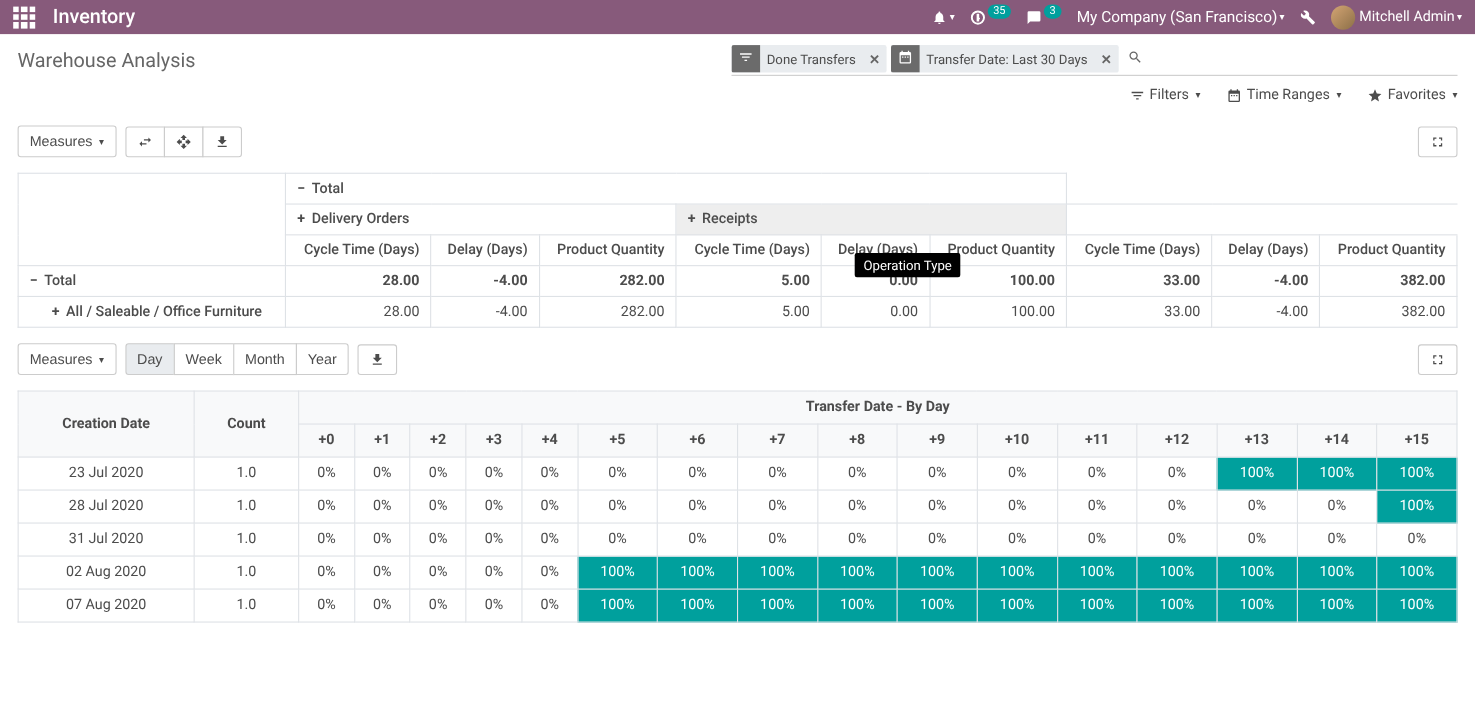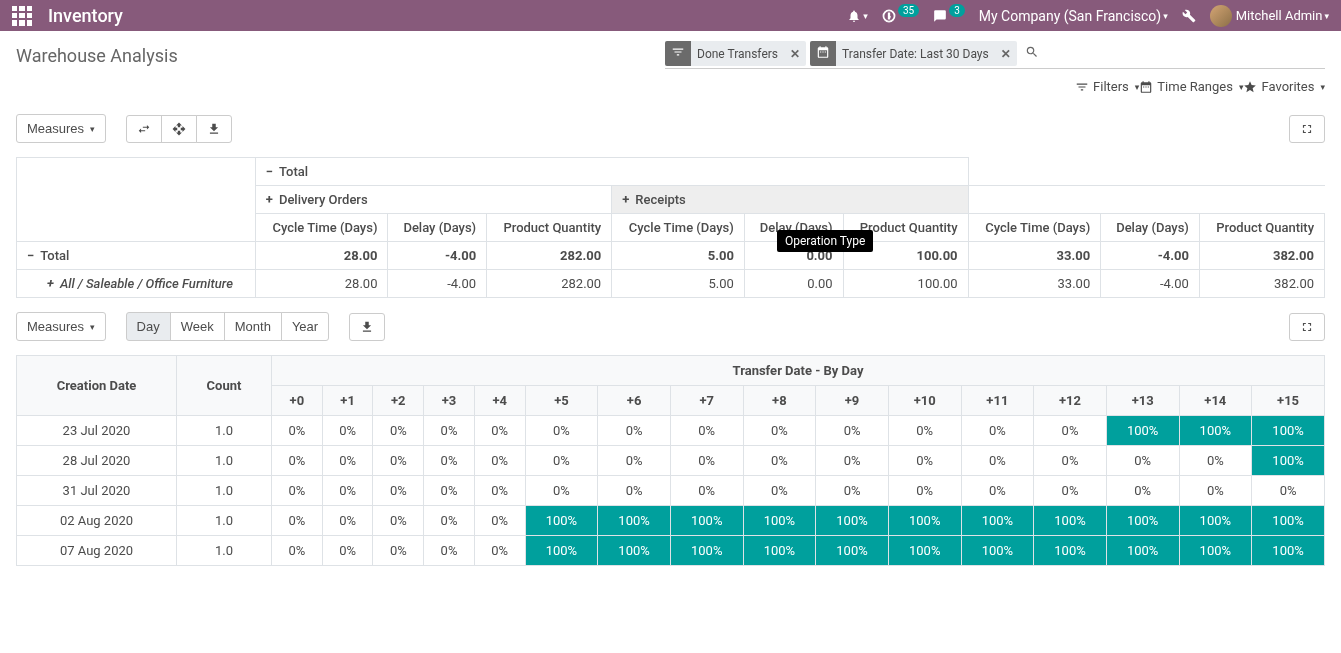--- a/index.html
+++ b/index.html
@@ -20,45 +20,45 @@
 .controlpanel { padding: 10px 16px 0 16px; }
 .cp-row1 { display: flex; align-items: center; }
 .page-title { font-size: 18px; color: #666; font-weight: 400; }
 .search-wrap { margin-left: auto; display: flex; align-items: center; border-bottom: 1px solid #ccc; padding-bottom: 2px; min-width: 660px; }
 .facet { background: #e9ecef; border-radius: 2px; display: flex; align-items: center; margin-right: 4px; font-size: 12px; overflow: hidden; }
 .facet-icon { background: #6b6b6b; color: #fff; padding: 4px 6px; font-size: 11px; }
 .facet-label { padding: 3px 6px; color: #4c4c4c; }
 .facet-close { padding: 0 6px; cursor: pointer; font-weight: bold; color: #666; }
 .search-input { border: none; outline: none; padding: 4px 6px; flex: 1; font-size: 13px; }
 .search-icon-right { color: #666; cursor: pointer; padding: 0 4px; }
-.cp-row2 { display: flex; justify-content: flex-end; padding: 10px 0 12px 0; font-size: 13px; color: #4c4c4c; }
+.cp-row2 { display: flex; justify-content: flex-end; gap: 24px; padding: 10px 0 12px 0; font-size: 13px; color: #4c4c4c; }
 .cp-btn { cursor: pointer; display: flex; align-items: center; gap: 4px; }
 .caret { font-size: 9px; margin-left: 2px; }
 
 .viewbody { padding: 8px 16px; }
-.toolbar-row { display: flex; align-items: center; margin-bottom: 14px; gap: 20px; }
+.toolbar-row { display: flex; align-items: center; margin-bottom: 14px; gap: 8px; }
 .btn { border: 1px solid #ccc; background: #fff; padding: 6px 10px; cursor: pointer; font-size: 13px; color: #4c4c4c; border-radius: 3px; display: inline-flex; align-items: center; gap: 4px; }
 .btn-group { display: flex; }
 .btn-group .btn { border-radius: 0; margin-left: -1px; }
 .btn-group .btn:first-child { border-radius: 3px 0 0 3px; margin-left: 0; }
 .btn-group .btn:last-child { border-radius: 0 3px 3px 0; }
 .btn.active { background: #e9ecef; }
 .spacer { flex: 1; }
 
 table.pivot { width: 100%; border-collapse: collapse; font-size: 13px; }
 table.pivot th, table.pivot td { border: 1px solid #dee2e6; padding: 6px 10px; }
 table.pivot th { background: #fff; font-weight: 500; color: #4c4c4c; }
 .group-header { text-align: left; background: #fff; }
 .group-header.receipts { background: #eee; }
 .measure-header { color: #6c757d; font-weight: 400; text-align: right; font-size: 13px; }
 .row-header { text-align: left; }
 .num { text-align: right; }
 .total-row td, .total-row th { font-weight: 700; }
 .expander { font-weight: bold; margin-right: 6px; cursor: pointer; font-size: 13px; color: #4c4c4c; }
-.indent { padding-left: 30px !important; font-style: italic; }
+.indent { padding-left: 30px !important; }
 
 .tooltip-pop { position: absolute; background: #000; color: #fff; font-size: 12px; padding: 4px 8px; border-radius: 2px; white-space: nowrap; z-index: 10; }
 .tooltip-pop::before { content:''; position:absolute; top:-5px; left:50%; transform:translateX(-50%); border:5px solid transparent; border-bottom-color:#000; }
 
 .cohort-wrap { margin-top: 14px; }
 table.cohort { width: 100%; border-collapse: collapse; font-size: 13px; }
 table.cohort th, table.cohort td { border: 1px solid #dee2e6; padding: 7px 8px; text-align: center; }
 table.cohort th { background: #f8f9fa; font-weight: 700; color: #4c4c4c; }
 .cell-100 { background: #00a09d; color: #fff; }
 .rowhead-cohort { font-weight: 400; }

